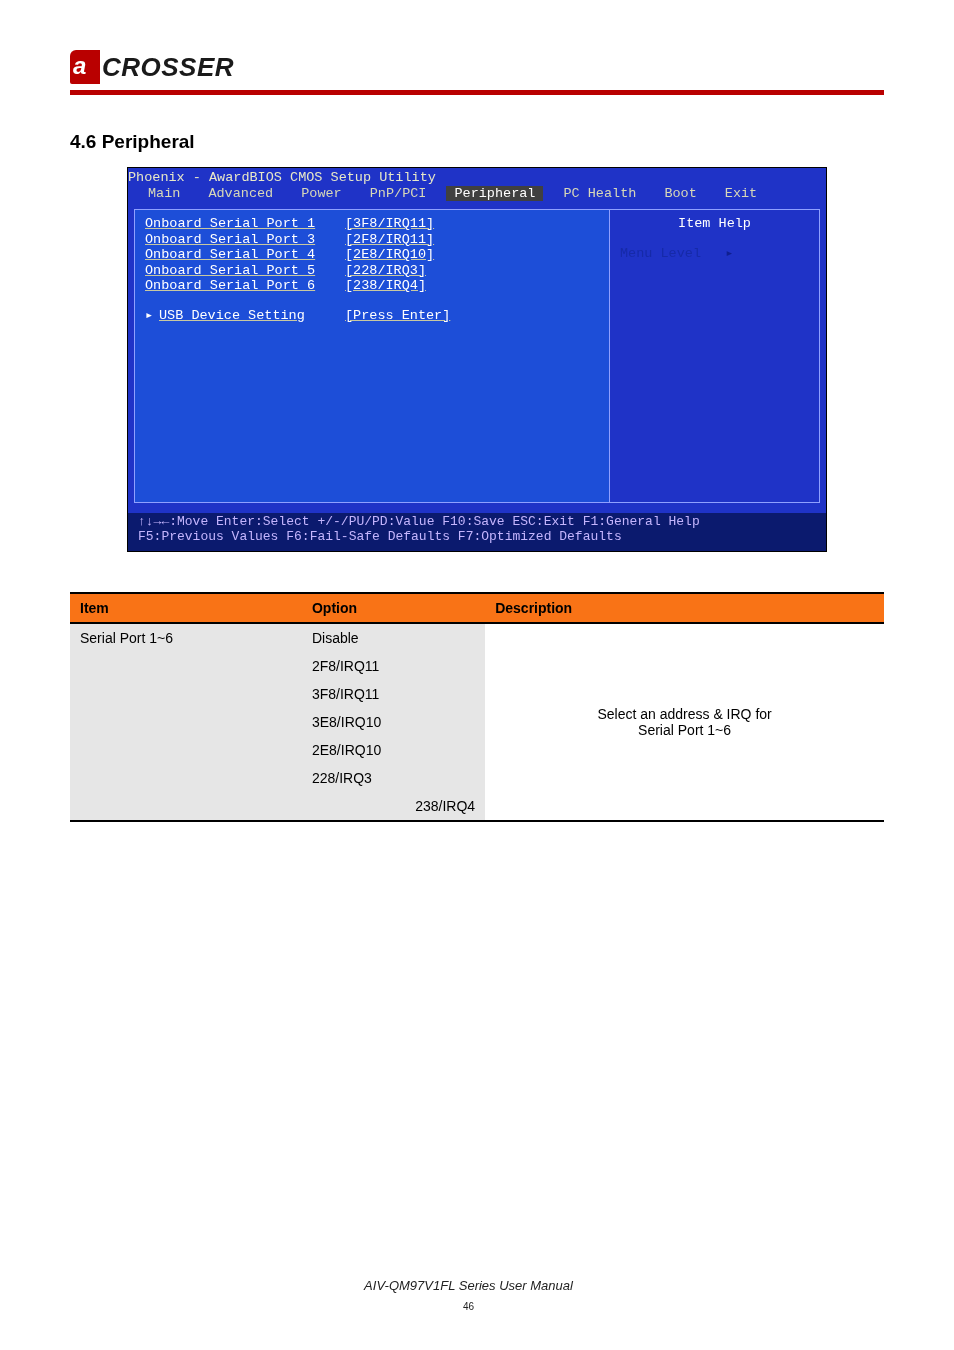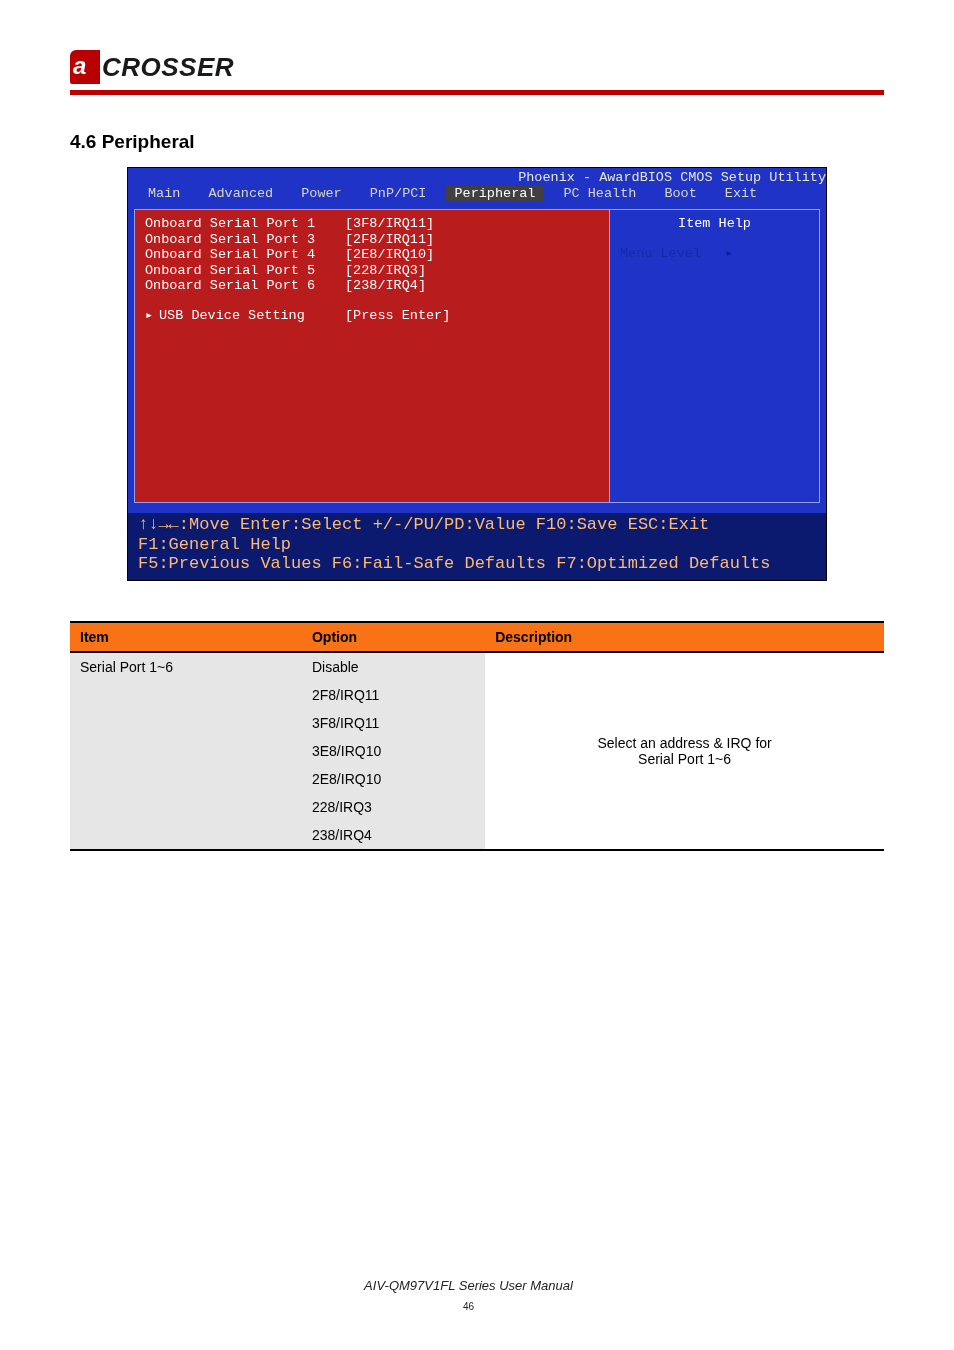--- a/index.html
+++ b/index.html
@@ -62,21 +62,21 @@
     width: 700px;
     margin: 0 auto 40px auto;
     background: #1f33c7;
     font-family: "Courier New", monospace;
     font-size: 13.5px;
     color: #fff;
     line-height: 1.15;
     border: 1px solid #000;
   }
   .bios-title {
-    text-align: right;
+    text-align: left;
     color: #e8e8c8;
     padding: 2px 0 0 0;
   }
   .bios-menubar {
     display: flex;
     padding: 0 12px 2px 12px;
     gap: 12px;
   }
   .bios-menubar span {
     color: #d8d8b8;
@@ -88,46 +88,47 @@
   }
   .bios-body {
     display: flex;
     background: #1f33c7;
     padding: 6px 6px 10px 6px;
     min-height: 310px;
   }
   .bios-left {
     flex: 1;
     border: 1px solid #8fa0ff;
-    background: #b91c1c;
+    background: #1d4ed8;
     padding: 6px 10px;
     color: #c8c8a0;
+    text-decoration: underline;
   }
   .bios-left .row { display: flex; }
   .bios-left .row.hi .label { color: #fff; }
   .bios-left .label { width: 200px; color: #c8c8a0; }
   .bios-left .label.white { color: #fff; }
   .bios-left .val { color: #fff; }
   .bios-left .arrow { color: #fff; width: 14px; display: inline-block; }
   .bios-right {
     width: 210px;
     border: 1px solid #8fa0ff;
     border-left: none;
     padding: 6px 10px;
     color: #3a4fe0;
   }
   .bios-right .help-title { color: #fff; text-align: center; }
   .bios-right .lvl-row { color: #16269f; margin-top:14px; }
   .bios-right .lvl-row .arr { color: #0f1f90; font-weight: bold; }
   .bios-right .bluetxt { color: #162aa8; }
   .bios-footer {
     background: #0b1a6e;
-    color: #fdba74;
+    color: #c4b5fd;
     padding: 2px 10px 6px 10px;
-    font-size: 17px;
+    font-size: 13px;
   }
   .bios-footer .f2 { }
 
   
   .info-table {
     width: 100%;
     border-collapse: collapse;
     margin-top: 8px;
   }
   .info-table th, .info-table td {
@@ -145,20 +146,21 @@
   .info-table tbody td {
     background: #e6e6e6;
   }
   .info-table tbody td.desc {
     background: #fff;
     text-align: center;
     vertical-align: middle;
   }
   .info-table tbody tr.last td {
     border-bottom: 2px solid #000;
+    text-align: right;
   }
 
   
   .footer {
     position: absolute;
     bottom: 38px;
     left: 53px; right: 70px;
     text-align: center;
     font: italic 13px Arial;
     color: #222;

